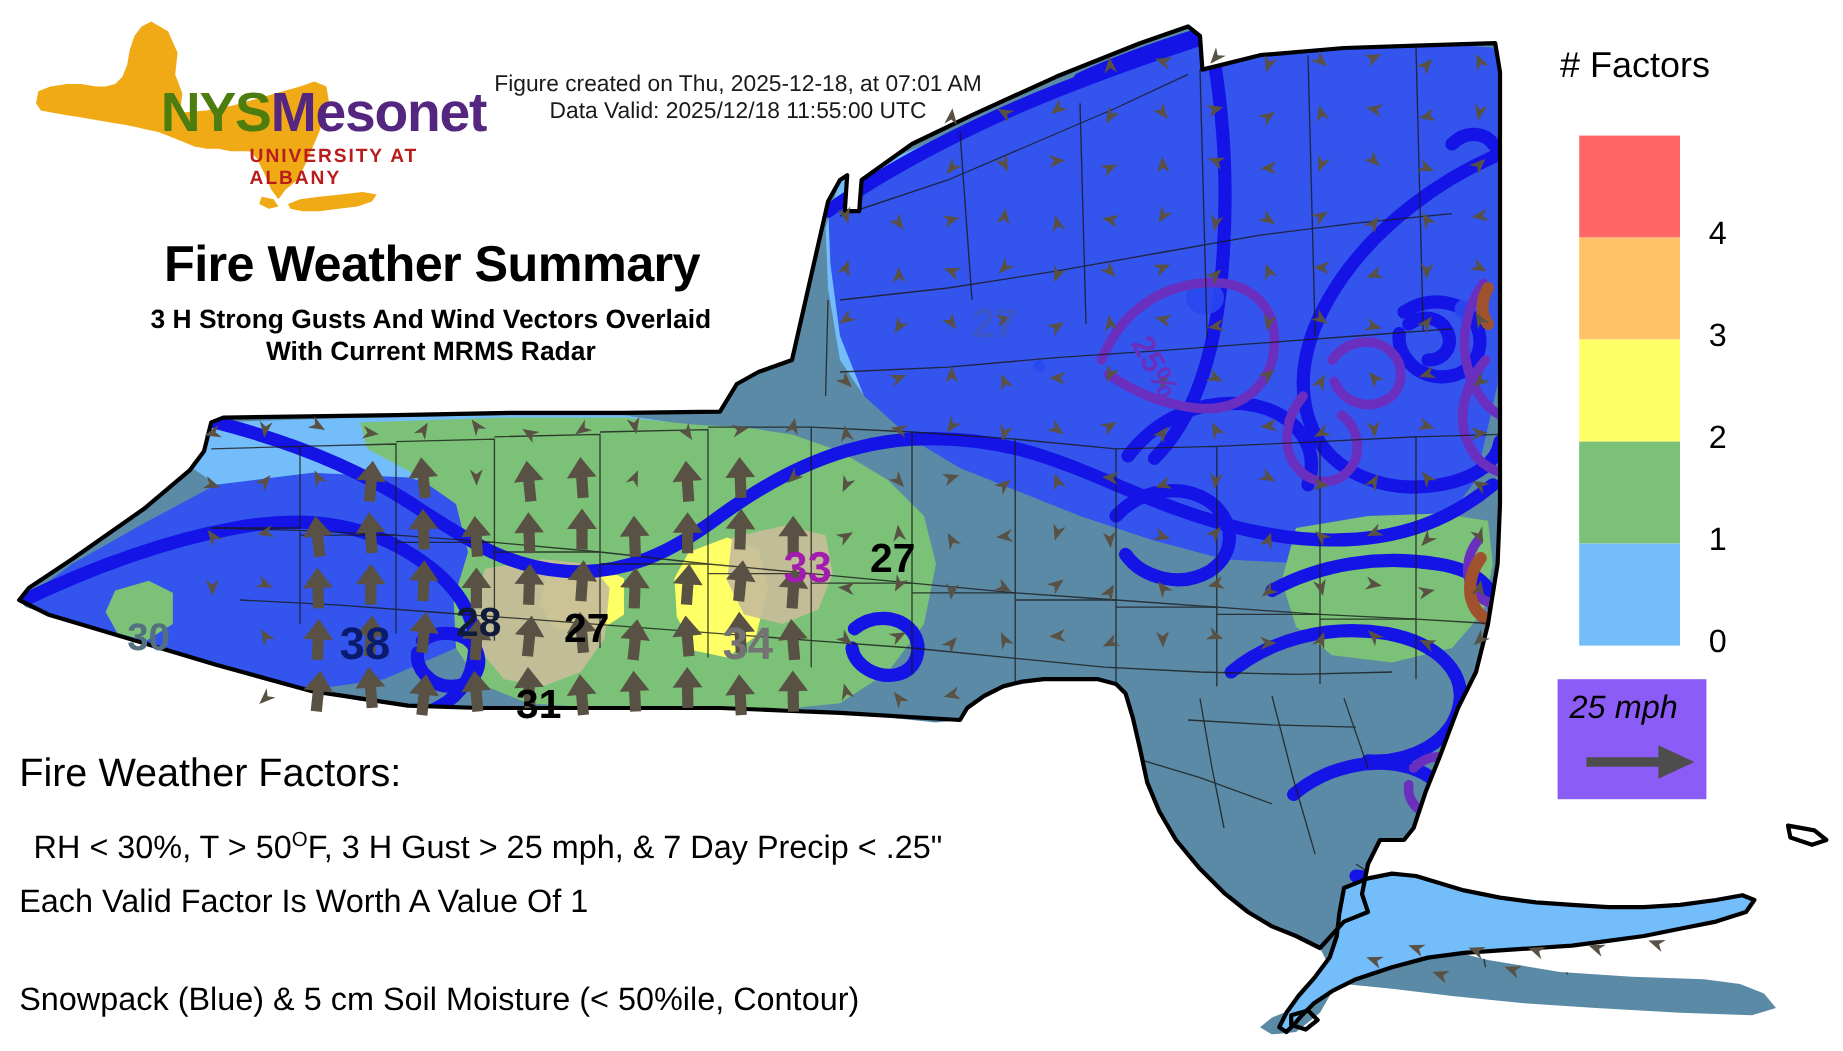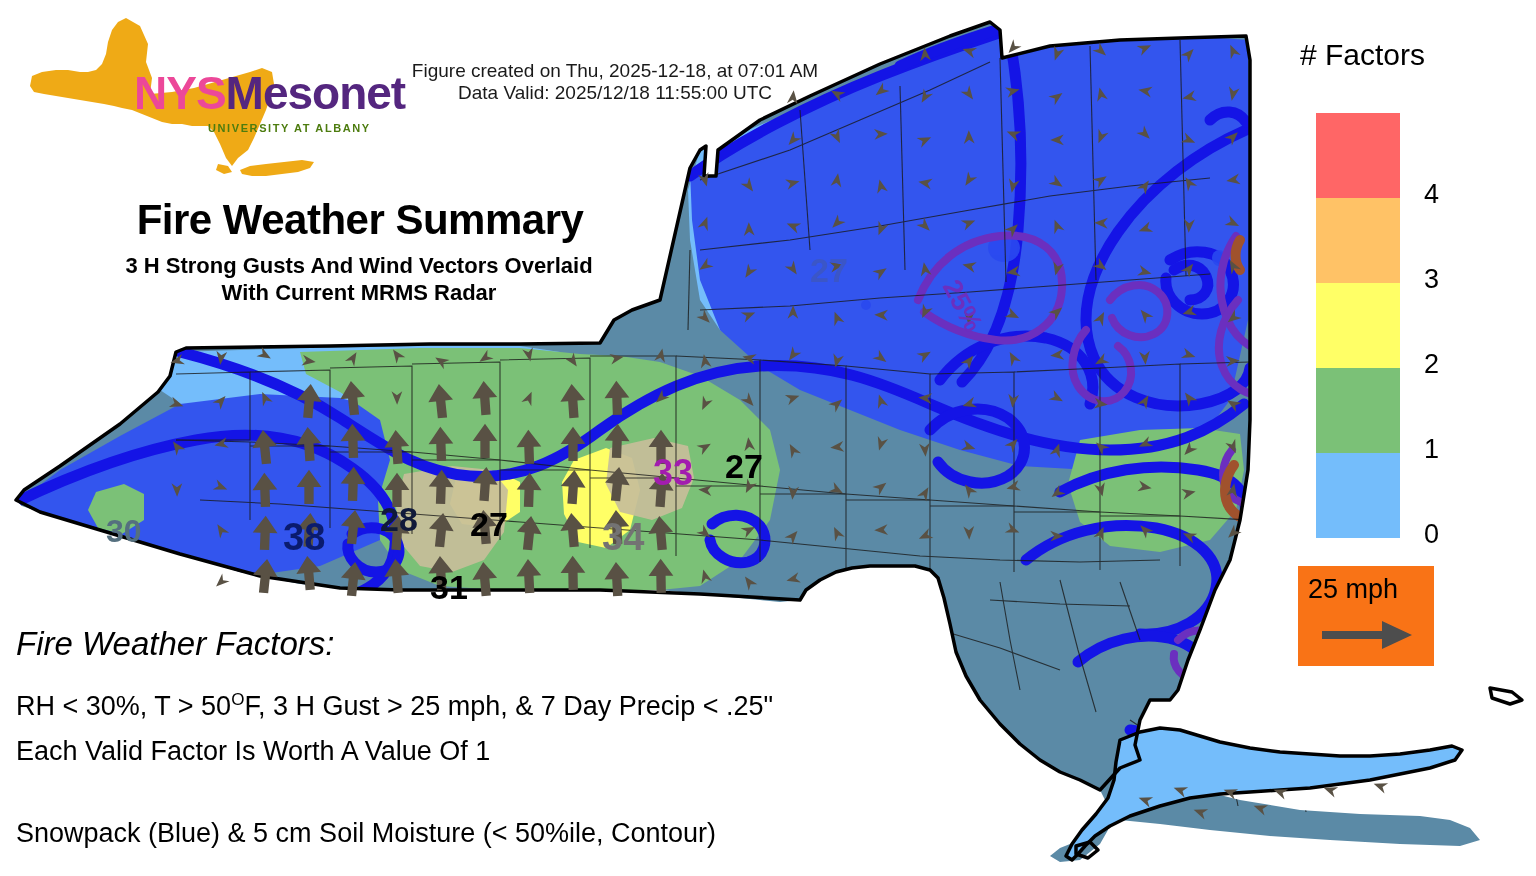--- a/index.html
+++ b/index.html
@@ -4,53 +4,53 @@
 <style>
   html,body{margin:0;padding:0;background:#ffffff;}
   body{width:1536px;height:876px;position:relative;overflow:hidden;
        font-family:"Liberation Sans",sans-serif;color:#000;}
 
   
   #logo{position:absolute;left:22px;top:14px;width:370px;height:160px;}
   #logo svg{position:absolute;left:0;top:0;}
   #logo .wordmark{position:absolute;left:112px;top:56px;}
   .nys-text{font-family:"Liberation Sans",sans-serif;font-weight:bold;
-            font-size:46px;letter-spacing:-1px;color:#ec4899;
+            font-size:46px;letter-spacing:-1px;color:#4d7c0f;
             -webkit-text-stroke:0;line-height:1;}
   .meso-text{font-family:"Liberation Sans",sans-serif;font-weight:bold;
              font-size:46px;color:#54267F;line-height:1;letter-spacing:-1px;}
-  .uni-text{position:absolute;left:186px;top:108px;font-size:11px;font-weight:bold;
-            letter-spacing:1.6px;color:#4d7c0f;font-family:"Liberation Sans",sans-serif;}
+  .uni-text{position:absolute;left:186px;top:108px;font-size:16px;font-weight:bold;
+            letter-spacing:1.6px;color:#b91c1c;font-family:"Liberation Sans",sans-serif;}
 
   
   #created{position:absolute;left:365px;top:28px;width:500px;text-align:center;
            font-size:19px;line-height:22px;color:#1a1a1a;margin-top:32px;}
 
   
   #title-main{position:absolute;left:40px;top:196px;width:640px;text-align:center;
               font-size:42px;font-weight:bold;letter-spacing:-0.5px;}
   #title-sub{position:absolute;left:24px;top:252px;width:670px;text-align:center;
              font-size:22px;font-weight:bold;line-height:27px;}
 
   
-  #factors-head{position:absolute;left:16px;top:625px;font-size:33px;font-style:italic;}
-  #factor-line1{position:absolute;left:16px;top:690px;font-size:27px;white-space:nowrap;text-align:center;}
+  #factors-head{position:absolute;left:16px;top:625px;font-size:33px;}
+  #factor-line1{position:absolute;left:28px;top:690px;font-size:27px;white-space:nowrap;text-align:center;}
   #factor-line2{position:absolute;left:16px;top:736px;font-size:27px;white-space:nowrap;}
   #snow-line{position:absolute;left:16px;top:818px;font-size:27px;white-space:nowrap;}
   sup.deg{font-size:17px;vertical-align:super;}
 
   
   #legend-title{position:absolute;left:1300px;top:38px;font-size:30px;text-align:center;}
   #colorbar{position:absolute;left:1316px;top:113px;width:84px;height:425px;}
   #colorbar div{width:100%;}
   .cb-tick{position:absolute;left:1424px;font-size:27px;}
 
   
-  #windkey{position:absolute;left:1298px;top:566px;width:136px;height:100px;
-           background:#f97316;}
+  #windkey{position:absolute;left:1298px;top:566px;width:124px;height:100px;
+           background:#8b5cf6;font-style:italic;}
   #windkey .wk-label{position:absolute;left:10px;top:8px;font-size:27px;color:#000;}
   #windkey svg{position:absolute;left:22px;top:52px;}
 
   
   #map{position:absolute;left:0;top:0;width:1536px;height:876px;pointer-events:none;}
 
   .gust-lbl{position:absolute;font-weight:bold;font-family:"Liberation Sans",sans-serif;}
 </style>
 </head>
 <body>

